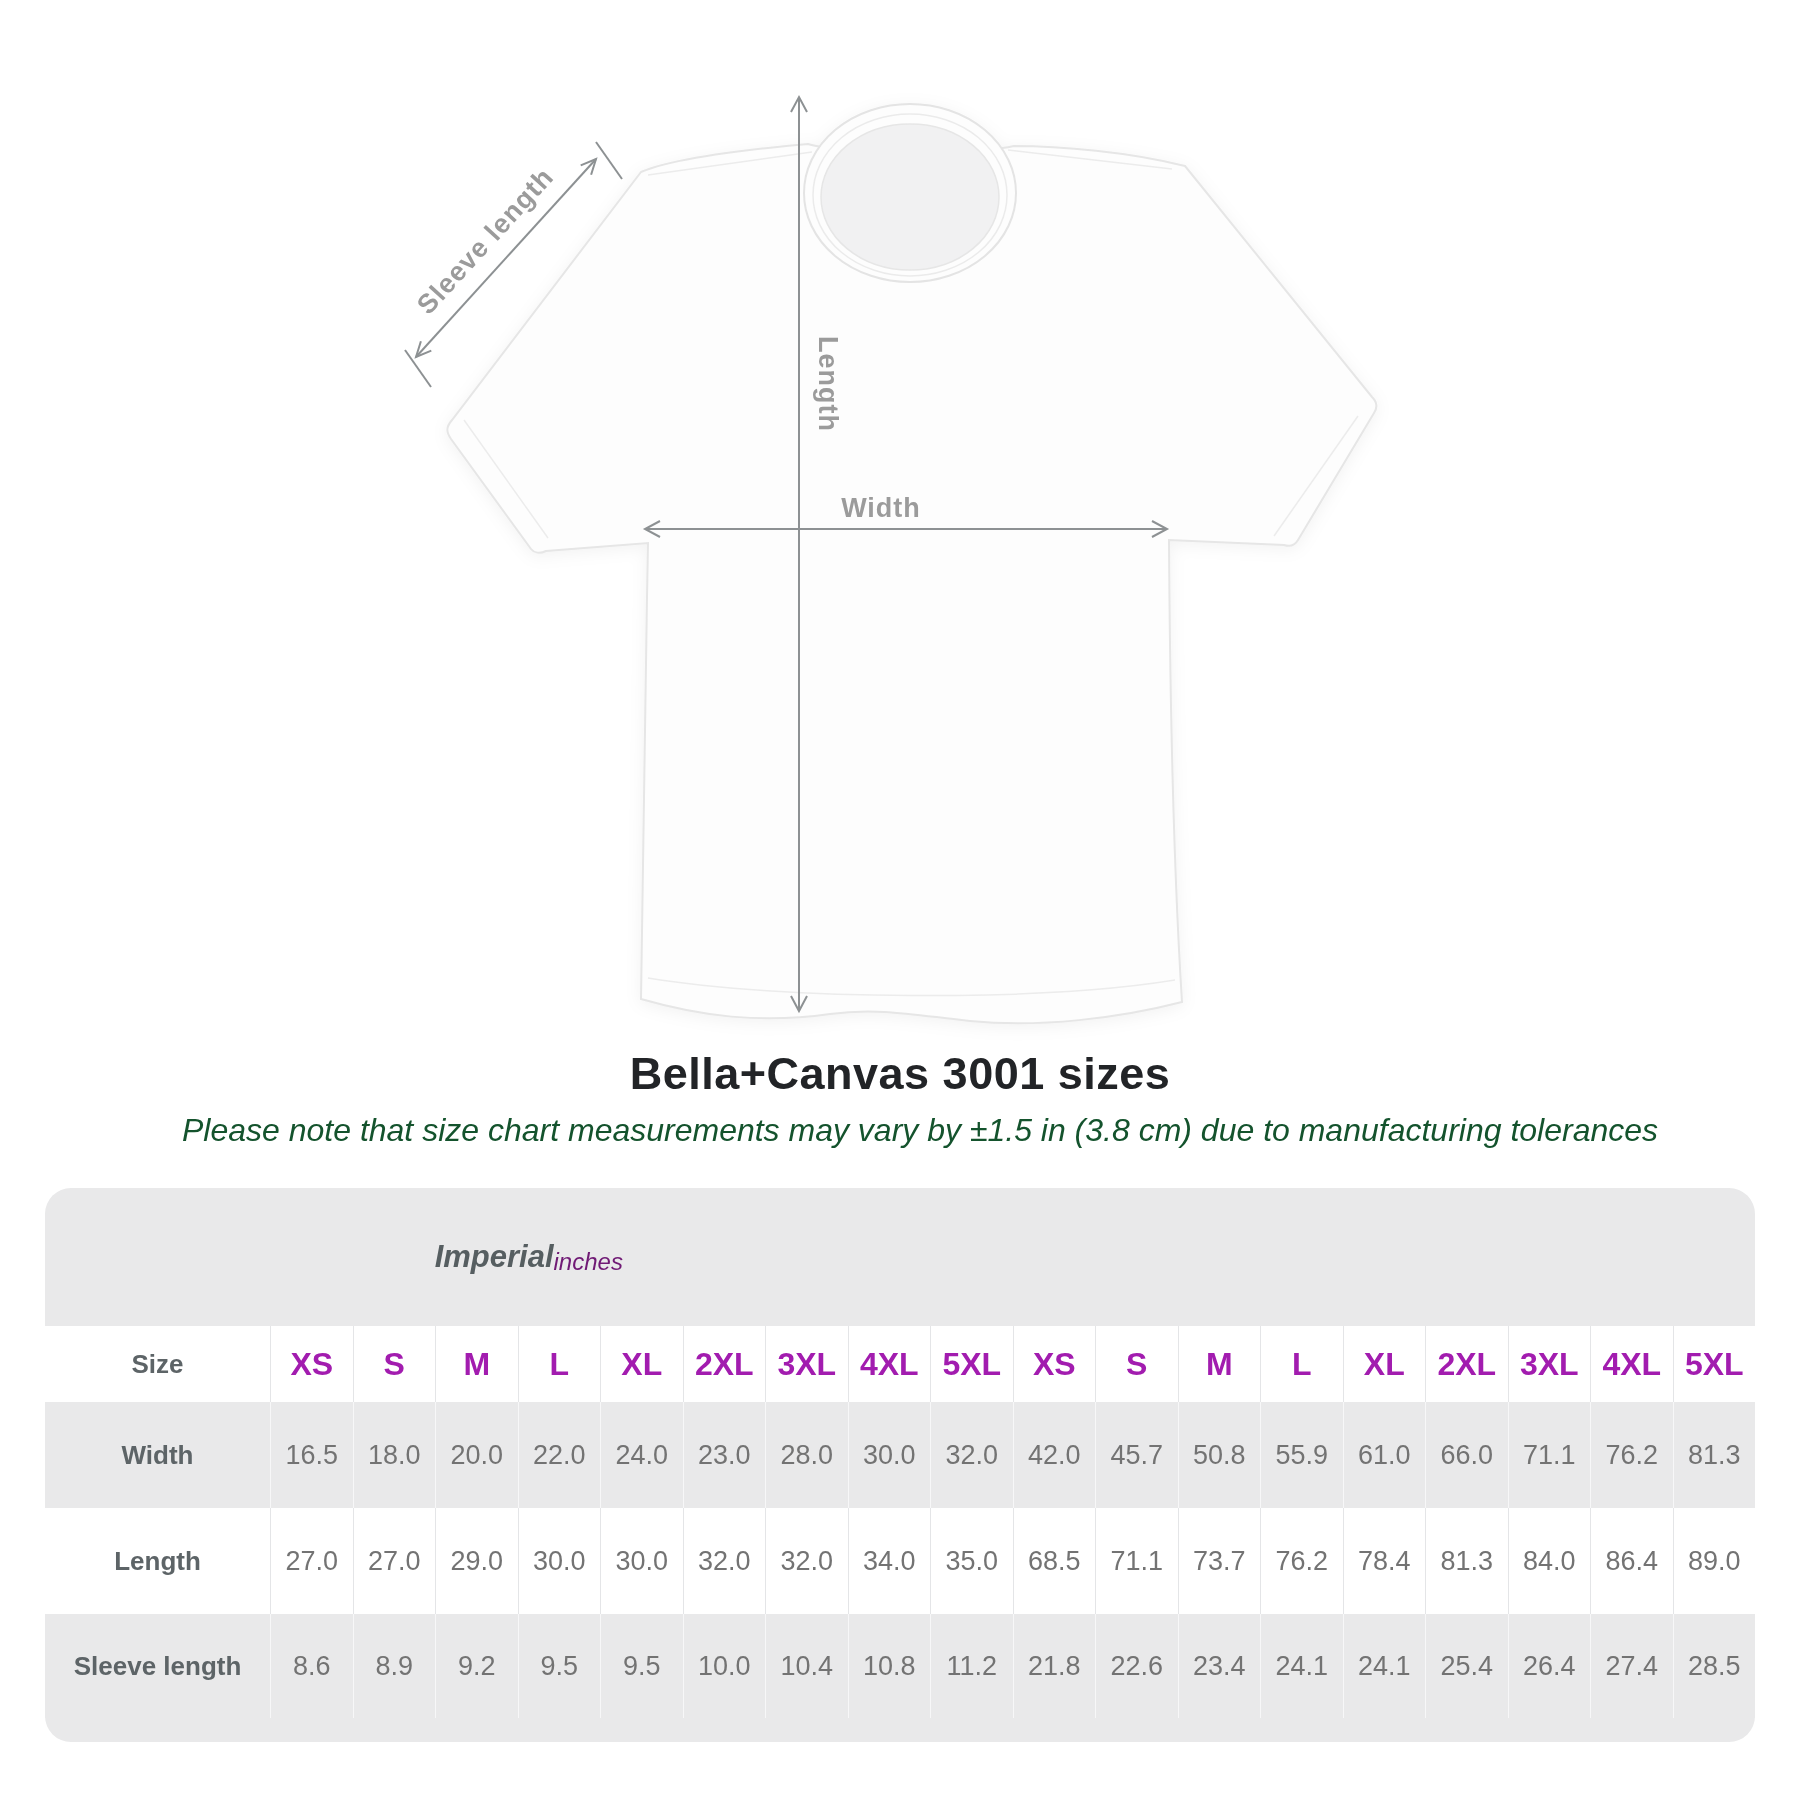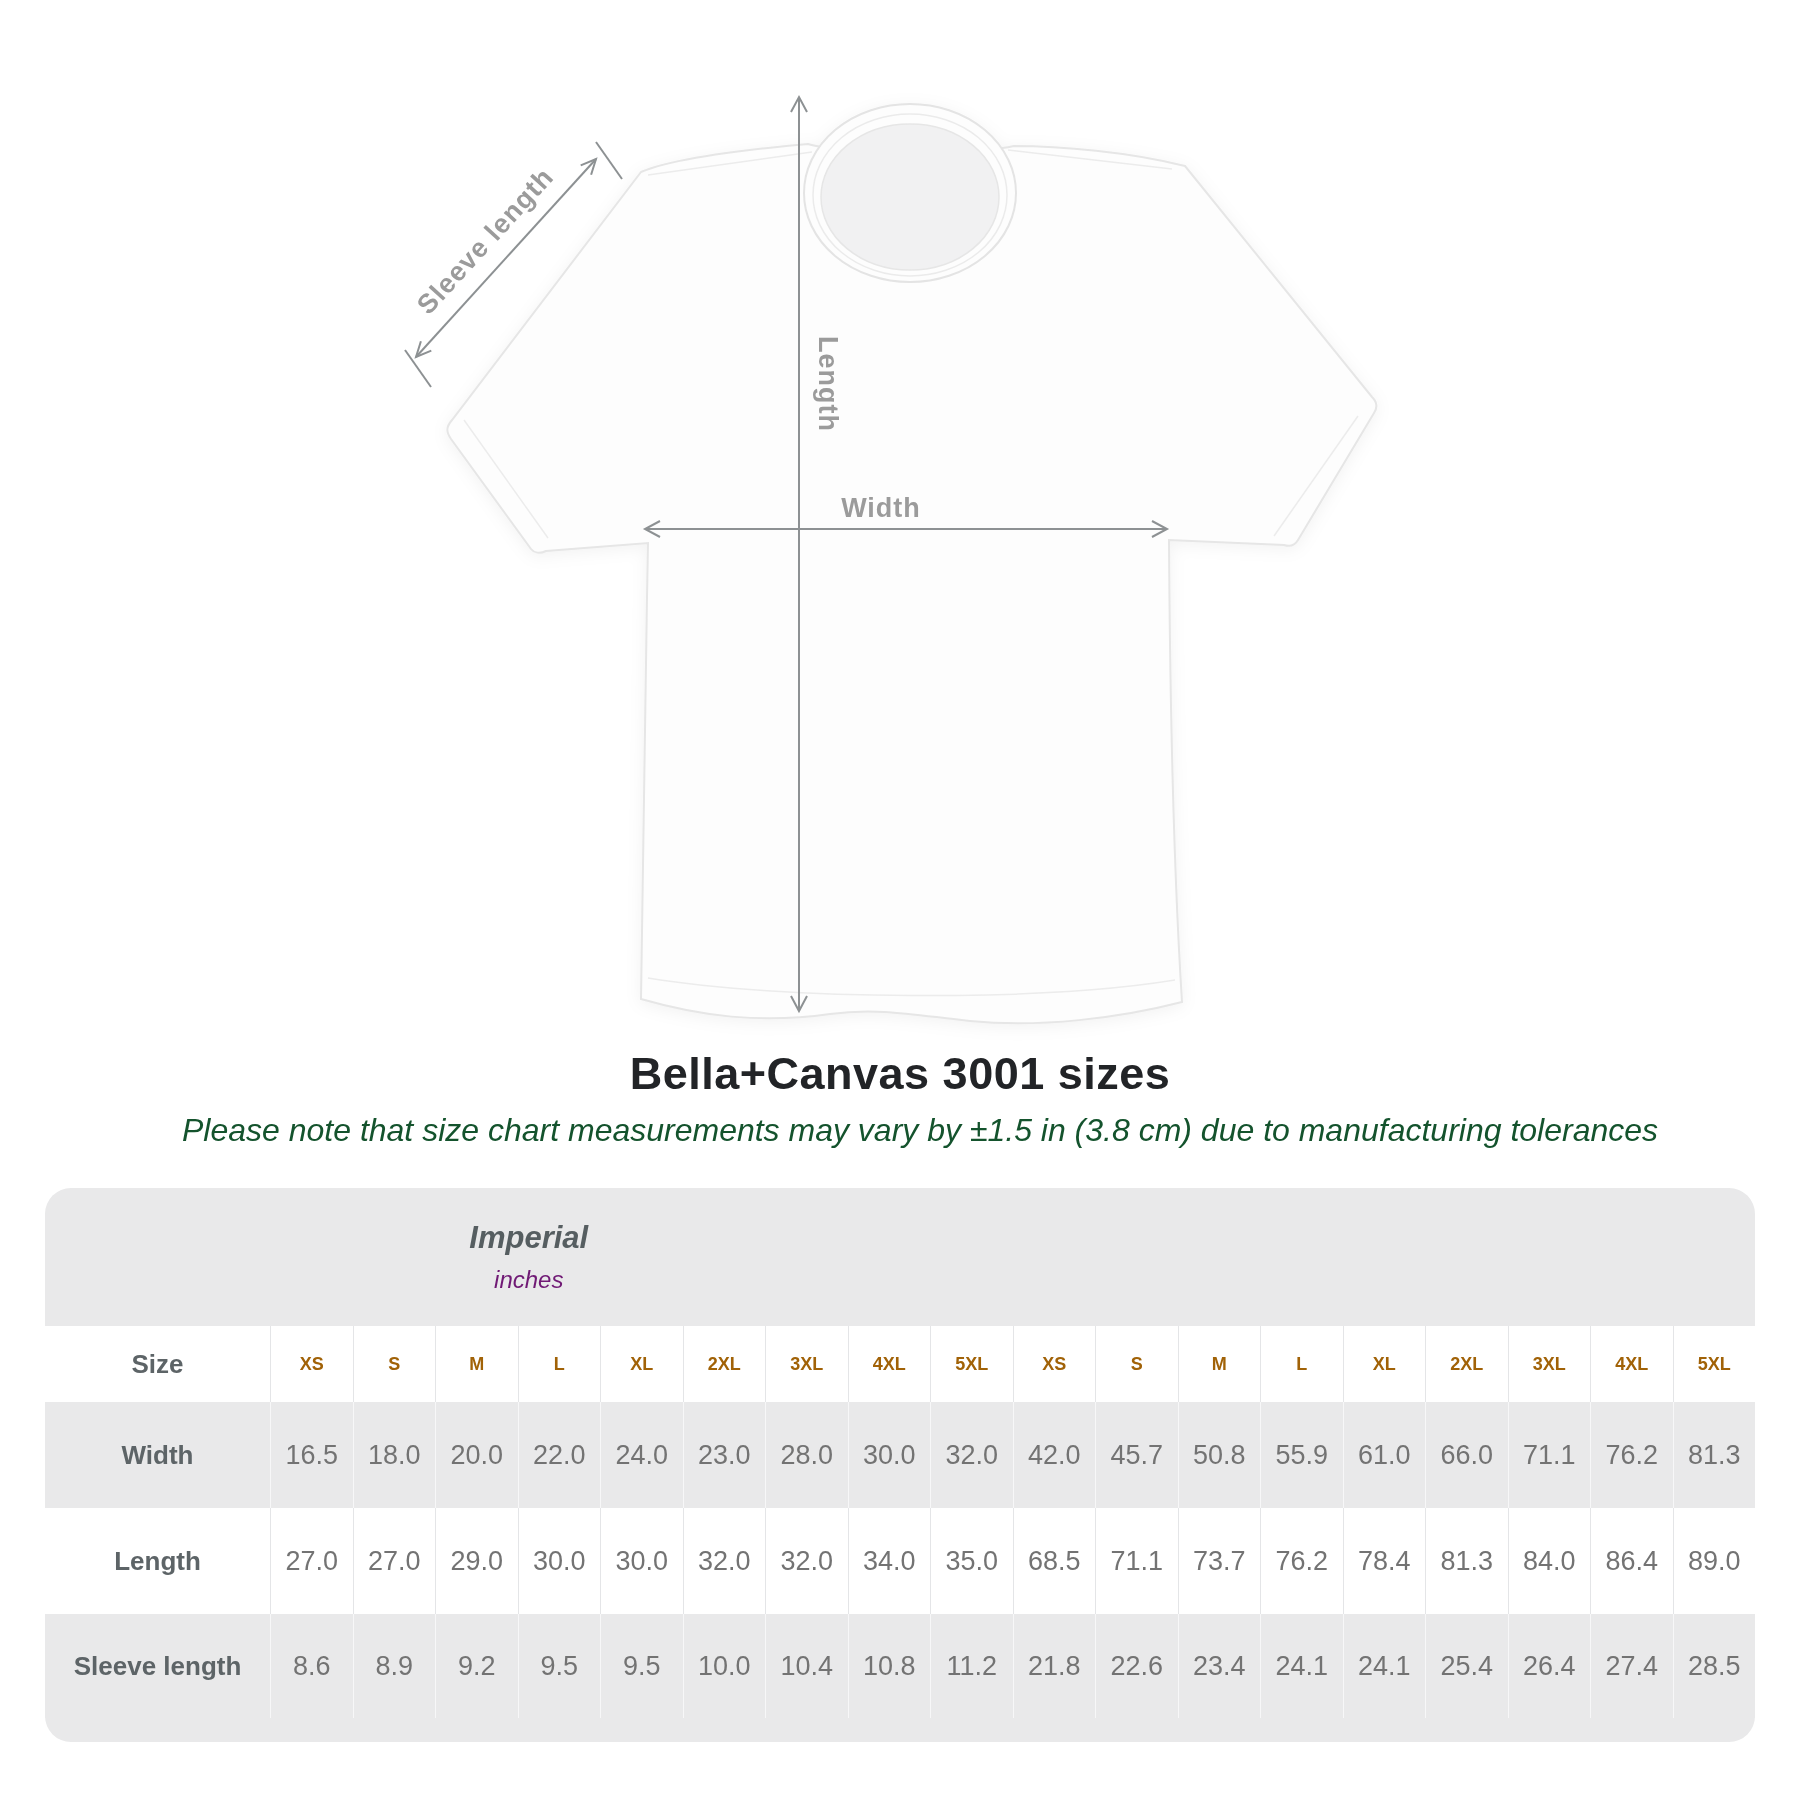--- a/index.html
+++ b/index.html
@@ -20,37 +20,37 @@
   .page-subtitle{
     position:absolute;left:0;top:1112px;width:100%;margin:0;
     text-align:center;font-style:italic;font-size:32px;color:#14532d;padding-left:20px;
   }
   
   .size-table{
     position:absolute;left:45px;top:1188px;width:1710px;height:554px;
     background:#e9e9ea;border-radius:26px;overflow:hidden;
   }
   .group-row{display:flex;height:138px;}
-  .group{display:flex;flex-direction:column;align-items:center;justify-content:center;}
+  .group{display:flex;flex-direction:row;align-items:center;justify-content:center;}
   .group-imperial{flex:0 0 56.58%;}
   .group-metric{flex:0 0 43.42%;}
   .g-title{font-size:31px;font-weight:bold;font-style:italic;color:#565e61;}
   .g-sub{font-size:24px;font-style:italic;color:#701a75;margin-top:10px;}
   .t-row{display:grid;grid-template-columns:225px repeat(18,1fr);}
   .row-size{height:76px;background:#ffffff;}
   .row-width{height:106px;background:#e9e9ea;}
   .row-length{height:106px;background:#ffffff;}
   .row-sleeve{height:104px;background:#e9e9ea;}
   .cell{display:flex;align-items:center;justify-content:center;}
   .t-row .cell + .cell{border-left:1px solid #e4e5e7;}
   .row-width .cell + .cell,
   .row-sleeve .cell + .cell{border-left-color:#f7f7f8;}
   .cell.metric-start{border-left-width:3px;}
   .cell.lbl{font-weight:bold;font-size:26px;color:#5d6467;}
-  .cell.sz{font-weight:bold;font-size:18px;color:#a16207;}
+  .cell.sz{font-weight:bold;font-size:32px;color:#a21caf;}
   .cell.num{font-size:27px;color:#737373;}
 </style>
 </head>
 <body>
 
 <div class="page">
 
   <svg class="shirt-svg" width="1800" height="1050" viewBox="0 0 1800 1050">
     <g style="filter:drop-shadow(0 3px 8px rgba(0,0,0,.05))">
       <path d="M 808 144

